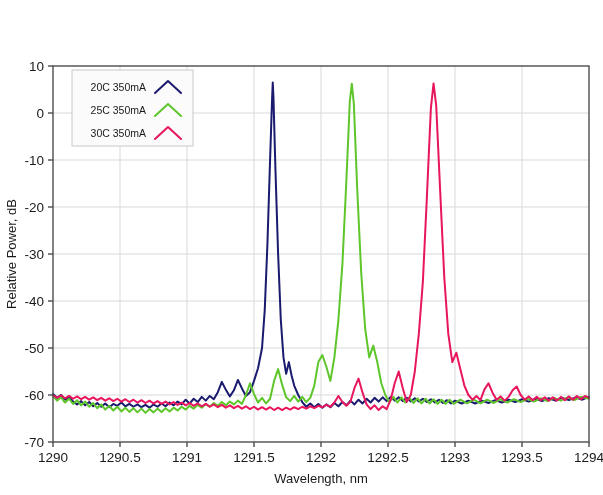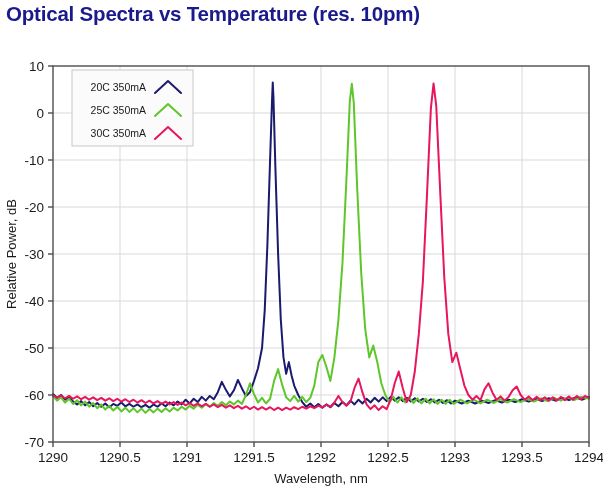--- a/index.html
+++ b/index.html
@@ -50,21 +50,20 @@
     font-family: "Liberation Sans", sans-serif;
     font-size: 10.5px;
     fill: #1a1a1a;
   }
 </style>
 </head>
 <body>
 
 <div id="chart-root">
 
-  <div class="chart-title">Optical Spectra vs Temperature (res. 10pm)</div>
 
   <svg class="plot" id="plot-svg" width="603" height="495">
       <rect x="53" y="66" width="536" height="376" fill="#ffffff"></rect>
       <g>
         <line x1="53" y1="113" x2="589" y2="113" stroke="#d9d9d9" stroke-width="1"></line>
         <line x1="53" y1="160" x2="589" y2="160" stroke="#d9d9d9" stroke-width="1"></line>
         <line x1="53" y1="207" x2="589" y2="207" stroke="#d9d9d9" stroke-width="1"></line>
         <line x1="53" y1="254" x2="589" y2="254" stroke="#d9d9d9" stroke-width="1"></line>
         <line x1="53" y1="301" x2="589" y2="301" stroke="#d9d9d9" stroke-width="1"></line>
         <line x1="53" y1="348" x2="589" y2="348" stroke="#d9d9d9" stroke-width="1"></line>

